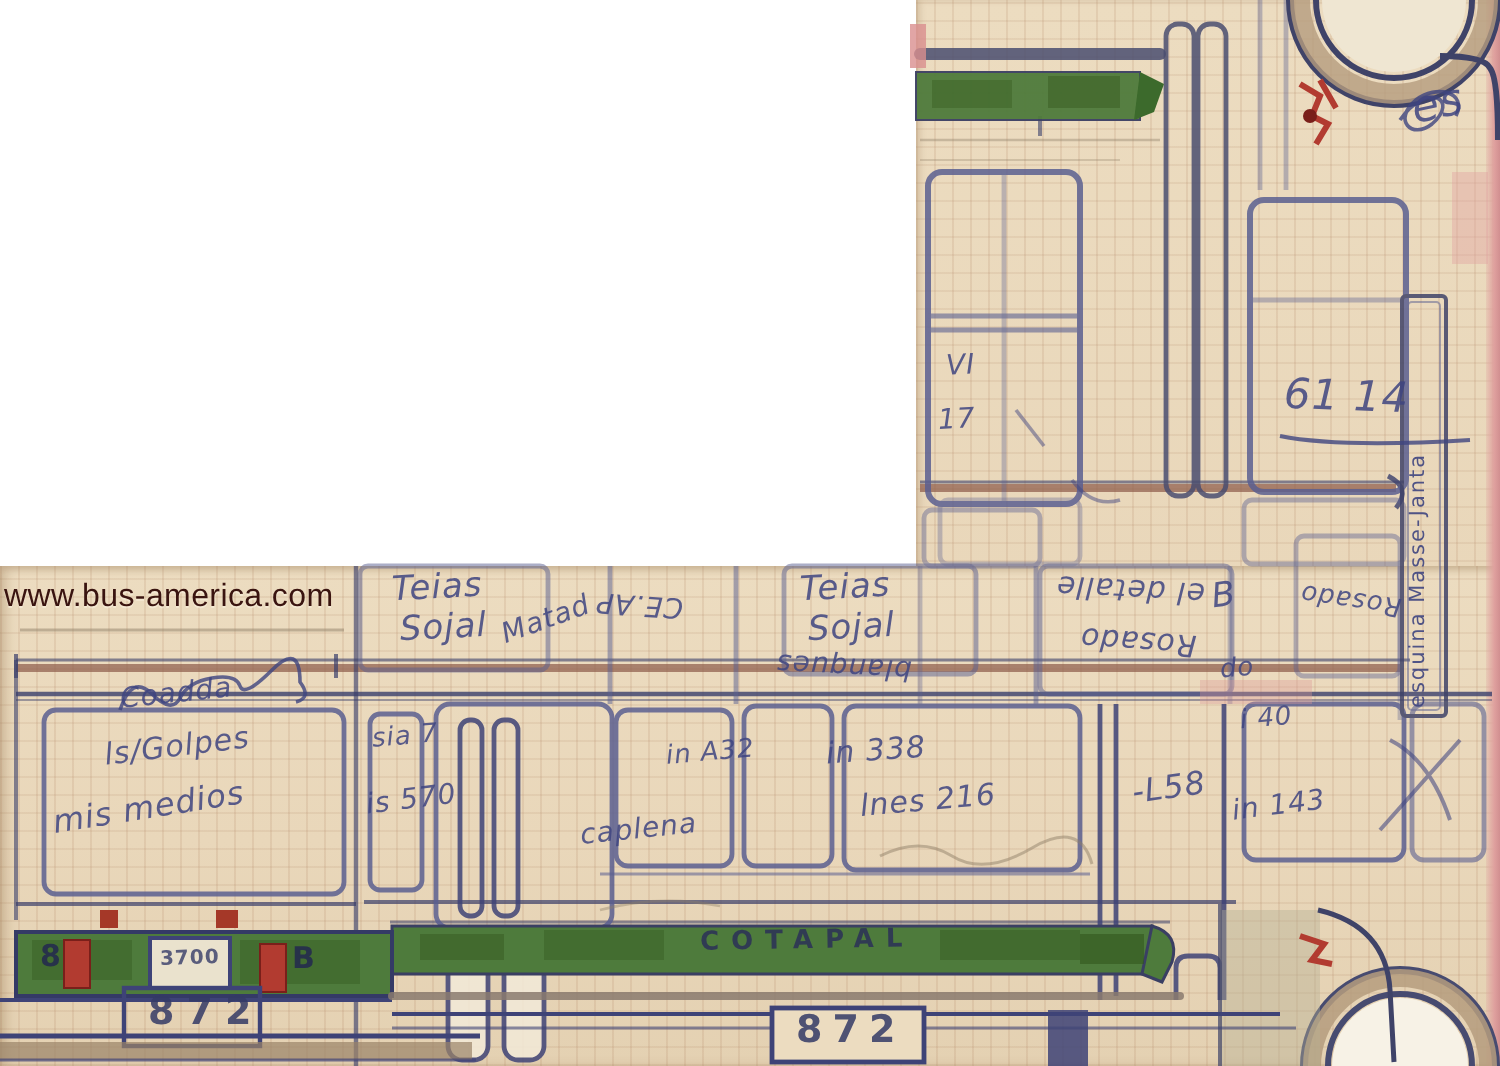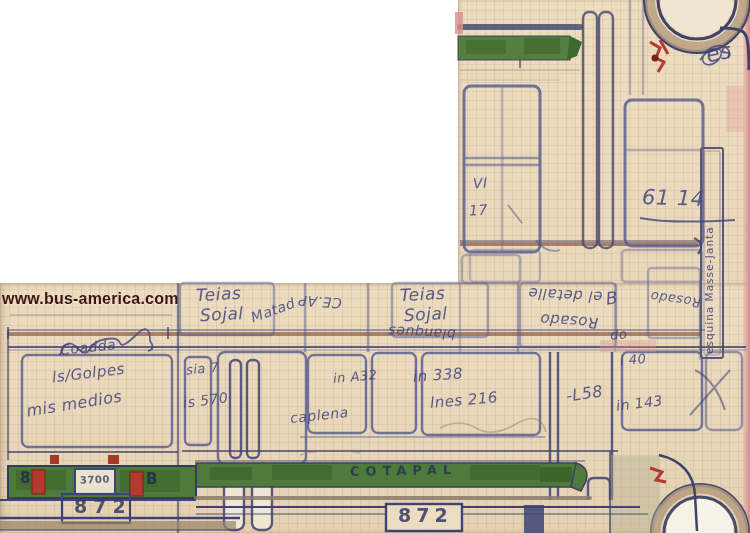--- a/index.html
+++ b/index.html
@@ -16,21 +16,21 @@
   #paper-right{box-shadow:inset 2px 0 3px rgba(160,130,95,.3);}
   #pink-edge{position:absolute;left:743px;top:0;width:7px;height:533px;
       background:linear-gradient(90deg,rgba(223,160,158,.25),#dfa09e 60%,#d18f90);}
   #drawing{position:absolute;left:0;top:0;}
   #labels-layer{position:absolute;left:0;top:0;width:750px;height:533px;}
   .note{position:absolute;font-style:italic;color:#3f4580;opacity:.85;white-space:nowrap;
         transform-origin:center center;line-height:1;letter-spacing:.5px;}
   .note.vertical{writing-mode:vertical-rl;transform:rotate(180deg);font-style:normal;
         letter-spacing:1px;opacity:.9;}
   .note.plain{font-style:normal;}
-  #watermark{position:absolute;left:2px;top:290px;font-weight:bold;font-size:16px;
+  #watermark{position:absolute;left:2px;top:290px;font-weight:normal;font-size:16px;
       color:#3a1410;letter-spacing:.2px;text-shadow:0 1px 0 rgba(255,248,235,.45);
       font-family:"Liberation Sans",sans-serif;}
 </style>
 </head>
 <body>
 
 <div id="scan">
 
   <div id="paper-right" class="paper"></div>
   <div id="paper-bottom" class="paper"></div>

